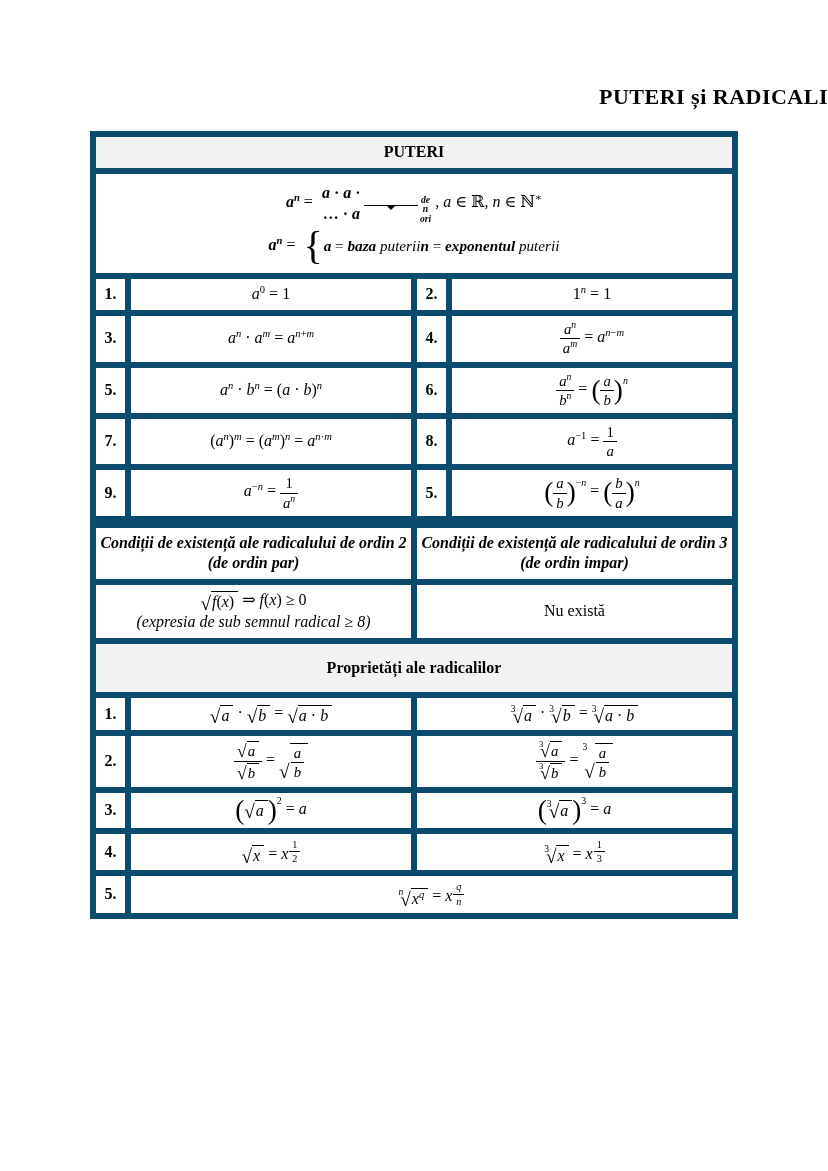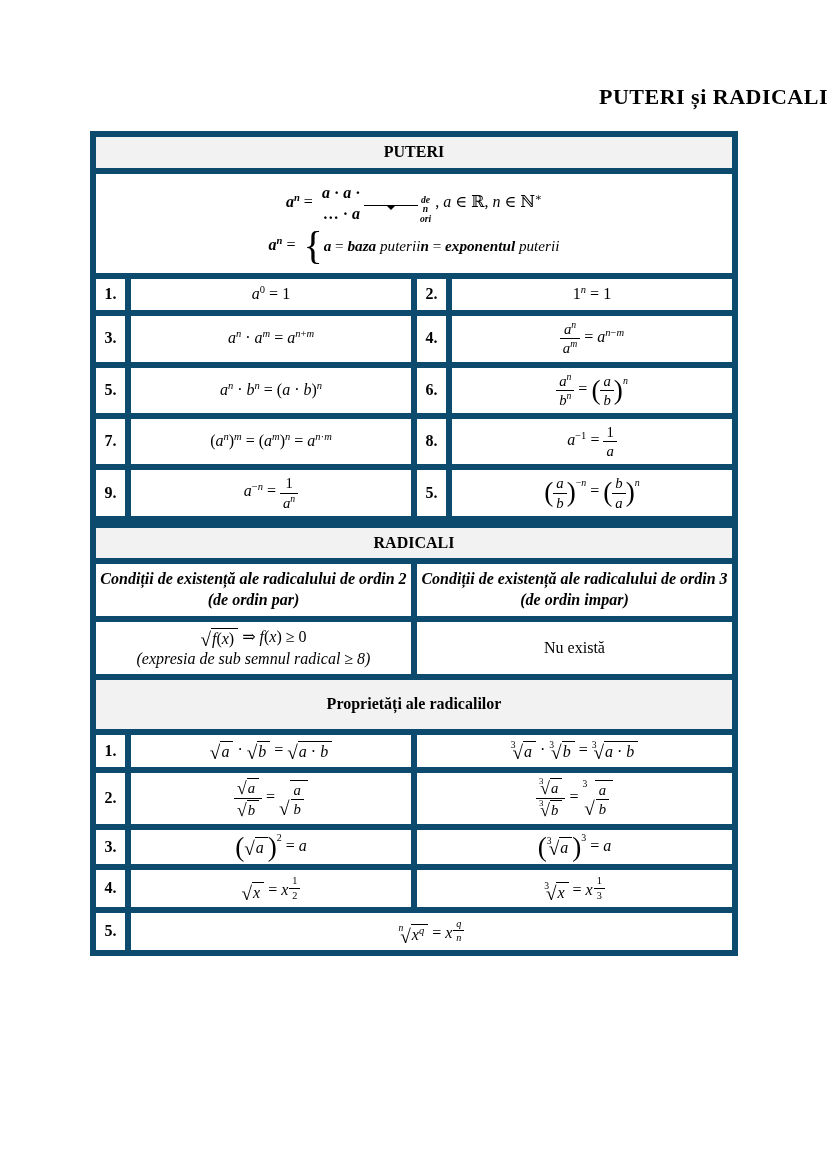--- a/index.html
+++ b/index.html
@@ -119,23 +119,20 @@
   </table>
 
   <table class="tbl t2">
     <colgroup>
         <col style="width:35px">
         <col style="width:286px">
         <col style="width:321px">
       </colgroup>
     <tbody>
       <tr>
-        <td colspan="3" class="hdr">RADICALI</td>
-      </tr>
-      <tr>
         <td colspan="2" class="condt">Condiții de existență ale radicalului de ordin 2<br>(de ordin par)</td>
         <td class="condt">Condiții de existență ale radicalului de ordin 3<br>(de ordin impar)</td>
       </tr>
       <tr>
         <td colspan="2" class="fcell"><span class="rt">
               <span class="rs">√</span>
               <span class="rb"><i>f</i>(<i>x</i>)</span>
             </span> ⇒ <i>f</i>(<i>x</i>) ≥ 0<br><i>(expresia de sub semnul radical ≥ 8)</i></td>
         <td class="nuex">Nu există</td>
       </tr>

